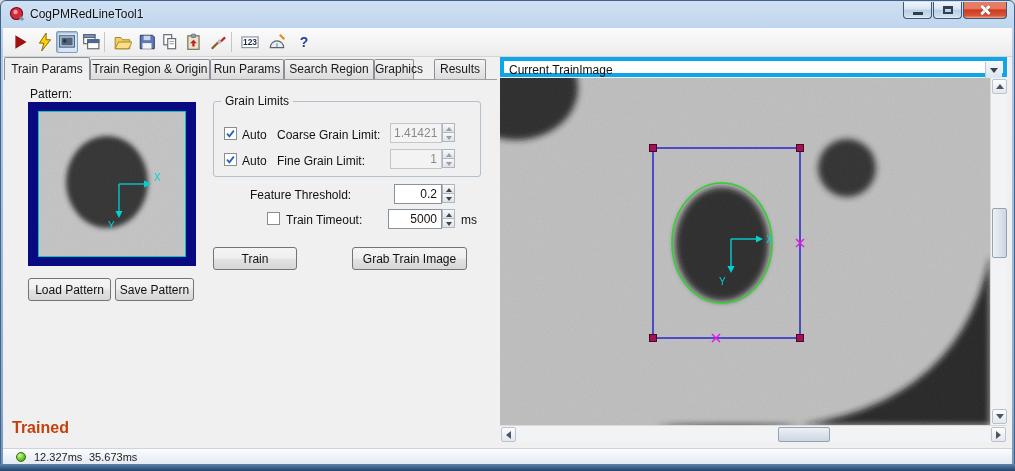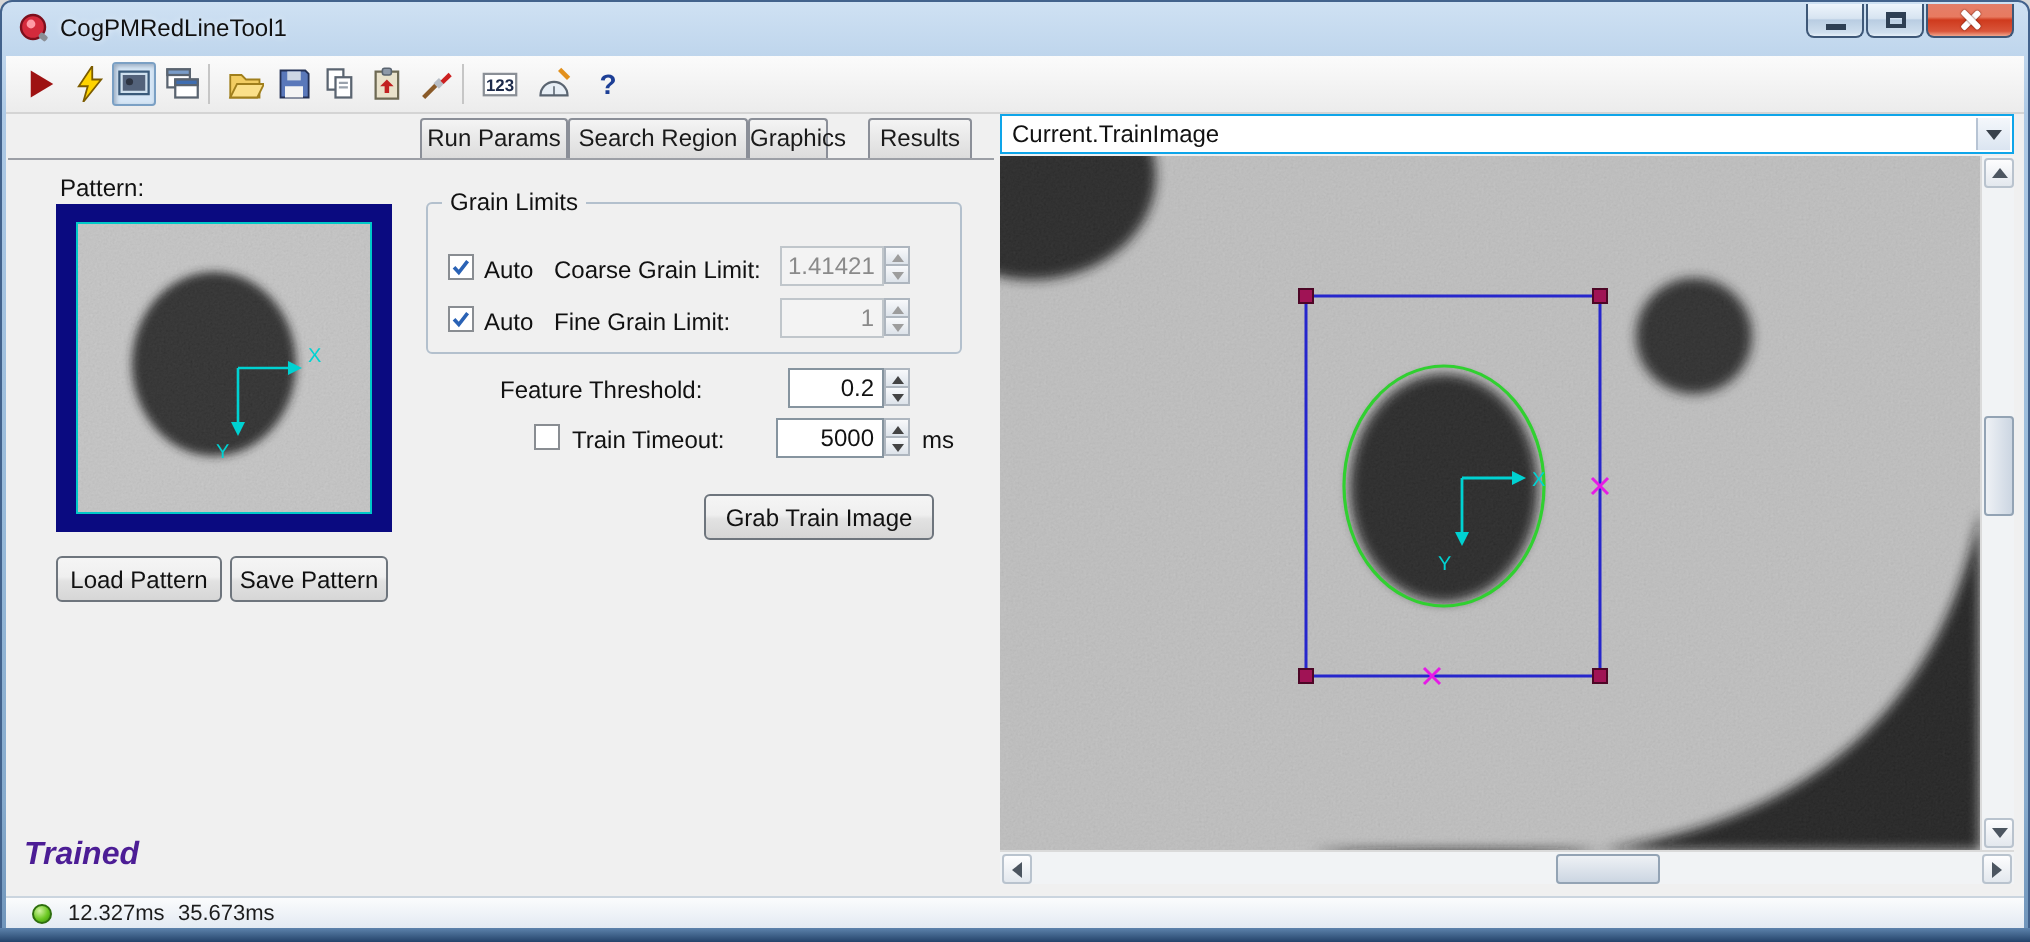--- a/index.html
+++ b/index.html
@@ -69,21 +69,21 @@
   .spin.disabled i.dn::after { border-top-color:#9d9d9d; }
   .cb { position:absolute; width:13px; height:13px; background:#fff; border:1px solid #898d92; }
   .cb svg { position:absolute; left:0px; top:0px; }
 
   
   .pattern-frame { position:absolute; left:28px; top:102px; width:168px; height:164px; background:#0a0a80; }
   .pattern-inner { position:absolute; left:10px; top:9px; width:148px; height:146px; border:1px solid #00c8c8; }
 
   
   .combo { position:absolute; left:500px; top:57px; width:507px; height:20px; background:#fff;
-           border:1px solid #0ea5e9; font-size:12px; color:#111; }
+           border:4px solid #0ea5e9; font-size:12px; color:#111; }
   .combo-text { position:absolute; left:5px; top:2px; }
   .combo-btn { position:absolute; right:1px; top:1px; width:17px; height:16px;
            background:linear-gradient(#f4f7fb,#dbe5f1); border-left:1px solid #b7c4d4;
            display:flex; align-items:center; justify-content:center; }
   .combo-arrow { width:0; height:0; border-left:4px solid transparent; border-right:4px solid transparent;
            border-top:5px solid #39414b; }
   .imgview { position:absolute; left:500px; top:78px; width:490px; height:347px; background:#bcbcbc; overflow:hidden; }
 
   
   .vscroll { position:absolute; left:990px; top:78px; width:17px; height:347px; background:#f1f3f5; border-left:1px solid #dadada; }
@@ -95,21 +95,21 @@
   .tri-up { width:0;height:0;border-left:4px solid transparent;border-right:4px solid transparent;border-bottom:5px solid #4c5560; }
   .tri-dn { width:0;height:0;border-left:4px solid transparent;border-right:4px solid transparent;border-top:5px solid #4c5560; }
   .tri-lf { width:0;height:0;border-top:4px solid transparent;border-bottom:4px solid transparent;border-right:5px solid #4c5560; }
   .tri-rt { width:0;height:0;border-top:4px solid transparent;border-bottom:4px solid transparent;border-left:5px solid #4c5560; }
   .vthumb { position:absolute; left:1px; width:15px; height:50px; border:1px solid #93a3b4; border-radius:2px;
             background:linear-gradient(90deg,#eef1f5,#ccd6e2); }
   .hthumb { position:absolute; top:1px; height:15px; width:52px; border:1px solid #93a3b4; border-radius:2px;
             background:linear-gradient(#eef1f5,#ccd6e2); }
 
   
-  .trained { position:absolute; left:12px; top:419px; font-size:16px; font-weight:bold; font-style:italic; color:#4c1d95; }
+  .trained { position:absolute; left:12px; top:419px; font-size:16px; font-weight:bold; color:#c2410c; }
   .statusbar { position:absolute; left:3px; top:448px; width:1009px; height:16px;
                background:linear-gradient(#fbfcfd,#e3eaf2); border-top:1px solid #cbd5df; }
   .led { position:absolute; left:13px; top:3px; width:10px; height:10px; border-radius:50%;
          border:1px solid #2e6e0e; background:radial-gradient(circle at 35% 30%, #d2f3a2, #6cc822 55%, #348c0c); }
   .stime { position:absolute; top:2px; font-size:11px; color:#1c1c1c; }
 </style>
 </head>
 <body>
 
 <div class="page">
@@ -207,20 +207,22 @@
         <line x1="8" y1="13" x2="8" y2="9" stroke="#5a6470" stroke-width="0.7"></line>
         <line x1="10.5" y1="1.5" x2="14.5" y2="5.5" stroke="#e2901c" stroke-width="2"></line>
       </svg>
     </span>
     <span class="tbtn" style="left:290px">
       <span class="help-glyph">?</span>
     </span>
   </div>
 
   <div class="tabline"></div>
+  <div class="tab active" style="left:4px;width:86px">Train Params</div>
+  <div class="tab" style="left:90px;width:120px">Train Region &amp; Origin</div>
   <div class="tab" style="left:210px;width:74px">Run Params</div>
   <div class="tab" style="left:284px;width:90px">Search Region</div>
   <div class="tab" style="left:374px;width:40px">Graphics</div>
   <div class="tab" style="left:434px;width:52px">Results</div>
 
   <div class="lbl" style="left:30px;top:87px">Pattern:</div>
 
   <div class="pattern-frame">
     <div class="pattern-inner">
       <svg width="146" height="144" viewBox="0 0 146 144">
@@ -289,20 +291,21 @@
 
   <span class="cb" style="left:267px;top:212px"></span>
   <div class="lbl" style="left:286px;top:213px">Train Timeout:</div>
   <div class="field" style="left:388px;top:209px;width:54px">5000</div>
   <div class="spin" style="left:442px;top:209px">
       <i class="up"></i>
       <i class="dn"></i>
     </div>
   <div class="lbl" style="left:461px;top:213px">ms</div>
 
+  <div class="btn7" style="left:213px;top:247px;width:84px;height:23px">Train</div>
   <div class="btn7" style="left:352px;top:247px;width:115px;height:23px">Grab Train Image</div>
 
   <div class="trained">Trained</div>
 
   <div class="combo">
     <span class="combo-text">Current.TrainImage</span>
     <span class="combo-btn">
         <span class="combo-arrow"></span>
       </span>
   </div>

